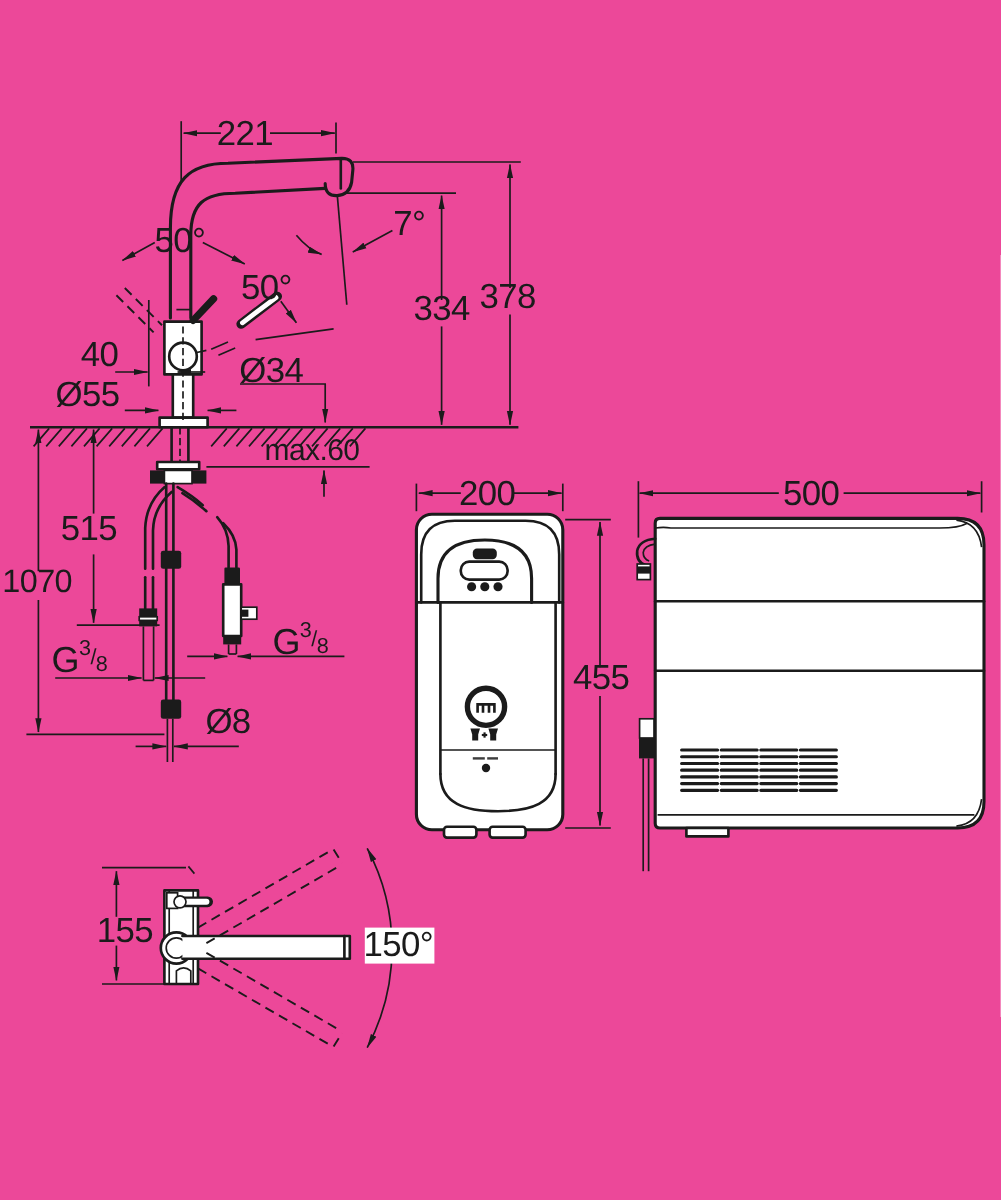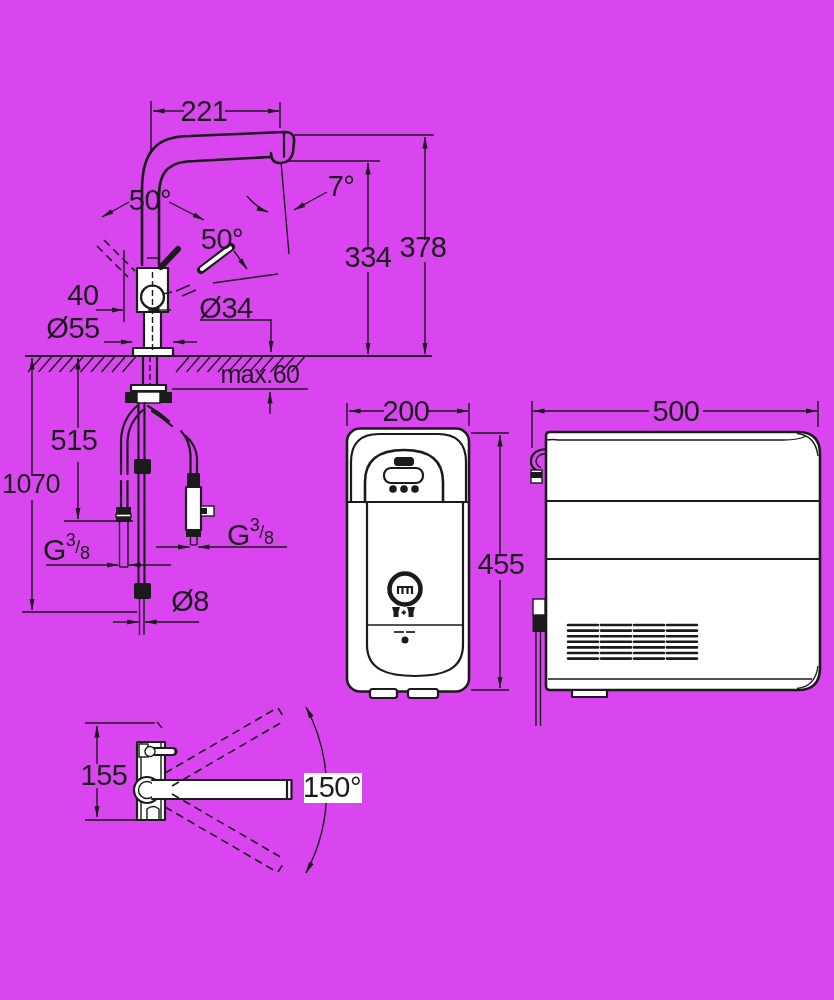--- a/index.html
+++ b/index.html
@@ -1,16 +1,16 @@
 <!DOCTYPE html>
 <html><head>
 <meta charset="utf-8">
 <style>
   html,body{margin:0;padding:0;background:#ffffff;}
-  .stage{width:834px;height:1000px;position:relative;background:#d946ef;overflow:hidden;}
+  .stage{width:834px;height:1000px;position:relative;background:#ec4899;overflow:hidden;}
   svg{display:block;}
   text{font-family:"Liberation Sans","DejaVu Sans",sans-serif;fill:#1b1b1b;letter-spacing:-0.5px;}
   .dim{font-size:29px;}
   .dim-sm{font-size:25px;}
   .dim-md{font-size:27px;}
   .thread{font-size:30px;}
   .thread-frac{font-size:18px;}
   .outline{stroke:#1b1b1b;stroke-width:2.6;fill:none;stroke-linecap:round;stroke-linejoin:round;}
   .outline2{stroke:#1b1b1b;stroke-width:2.2;fill:none;stroke-linecap:round;stroke-linejoin:round;}
   .thin{stroke:#1b1b1b;stroke-width:1.4;fill:none;}

